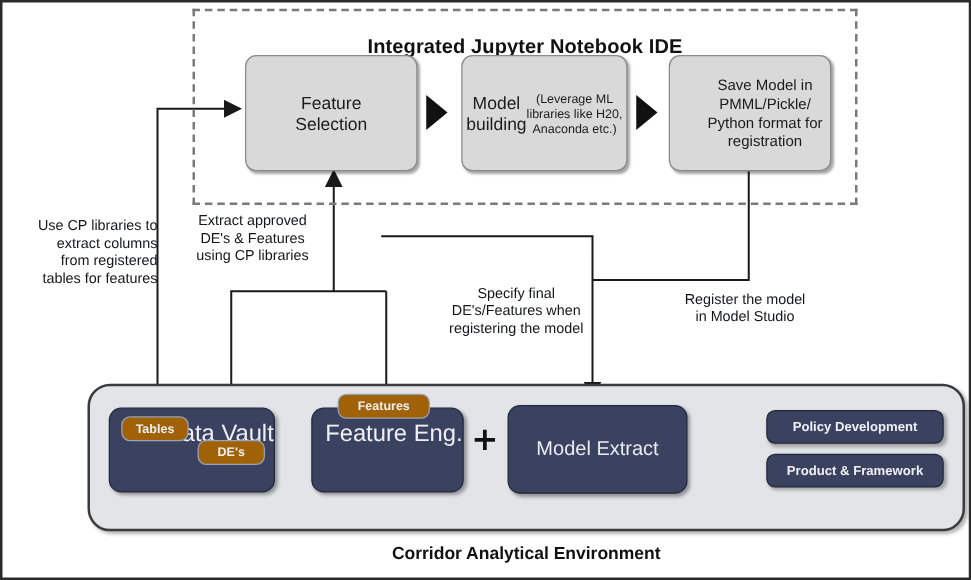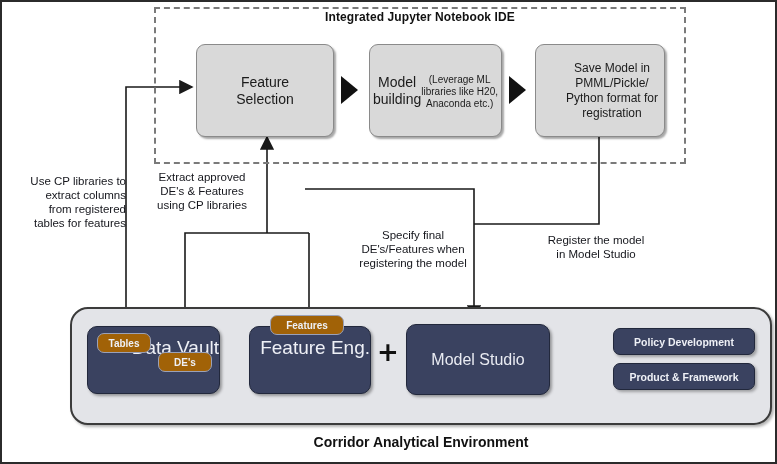--- a/index.html
+++ b/index.html
@@ -40,24 +40,24 @@
     top: 5px;
     width: 532px;
     height: 157px;
     border: 2px dashed #7a7a7a;
     box-sizing: border-box;
     background: transparent;
   }
   .ide-title {
     position: absolute;
     left: 152px;
-    top: 8px;
+    top: 27px;
     width: 532px;
     text-align: center;
-    font-size: 12px;
+    font-size: 16px;
     font-weight: bold;
     color: #111111;
     letter-spacing: .1px;
   }
   
   .grey-node {
     background: #d9d9d9;
     border: 1px solid #8a8a8a;
     border-radius: 9px;
     color: #1b1b1b;
@@ -266,21 +266,21 @@
   <div class="node navy-node big-label" style="left:247px; top:324px; width:122px; height:68px;">
     <span>Feature Eng.</span>
   </div>
   <div class="navy-chip" style="left:268px; top:313px; width:74px; height:20px;">
     <span>Features</span>
   </div>
 
   <div class="plus-glyph">+</div>
 
   <div class="node navy-node" style="left:404px; top:322px; width:144px; height:71px;">
-    <span class="studio-label">Model Studio</span>
+    <span class="studio-label">Model Extract</span>
   </div>
 
   <div class="navy-pill" style="left:611px; top:326px; width:142px; height:27px;">
     <span>Policy Development</span>
   </div>
   <div class="navy-pill" style="left:611px; top:361px; width:142px; height:27px;">
     <span>Product &amp; Framework</span>
   </div>
 
 </div>

